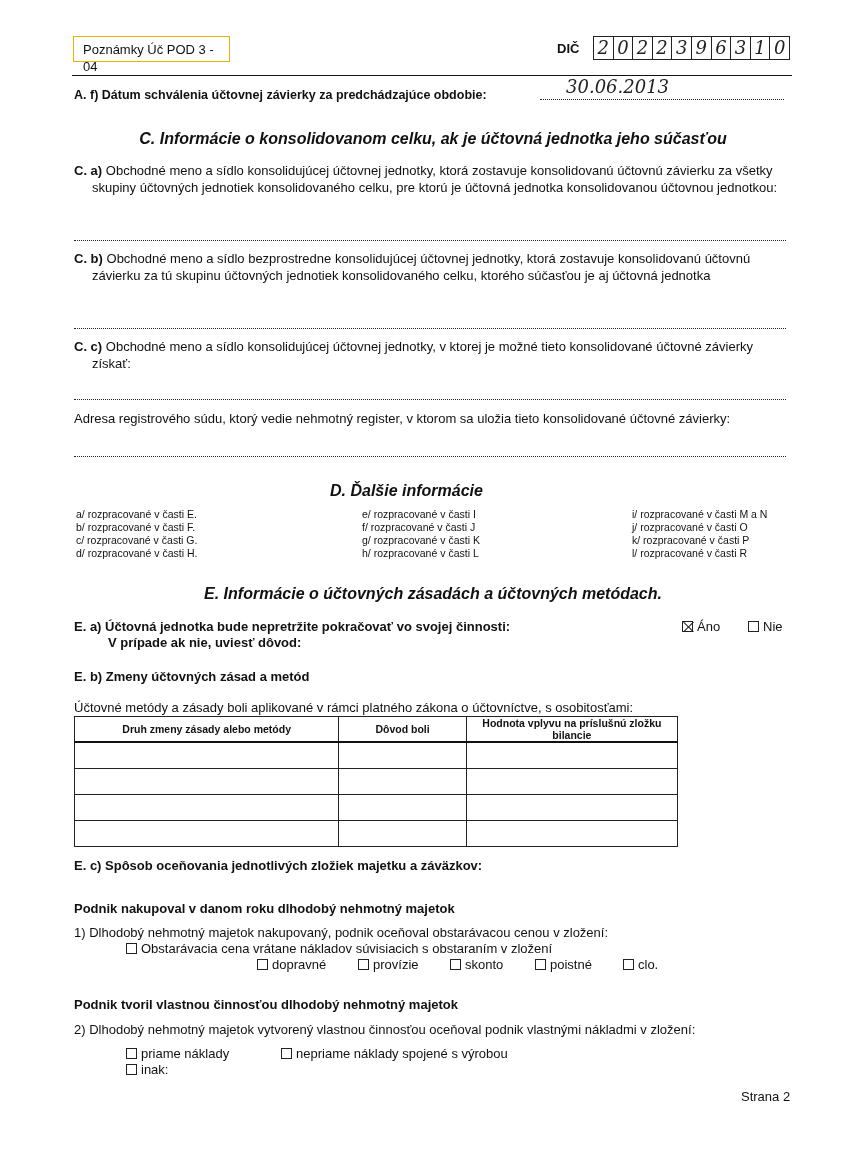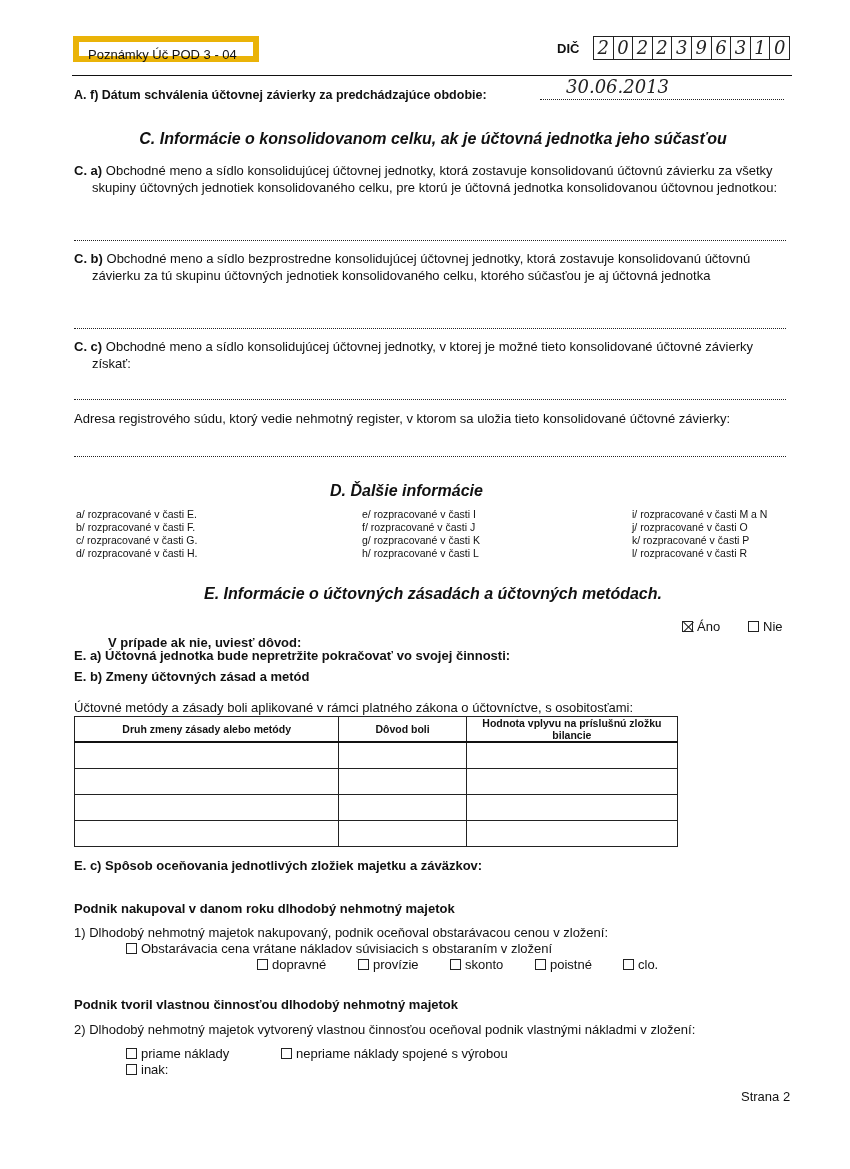--- a/index.html
+++ b/index.html
@@ -23,21 +23,21 @@
         border-bottom: 2px solid #111; text-align: center; padding: 0 4px; }
   table.changes td { height: 23px; border: 1px solid #222; }
   .dic-box { display: flex; border: 1px solid #222; height: 22px; }
   .dic-cell { width: 18.6px; border-right: 1px solid #222; text-align: center; font-size: 18px;
         line-height: 22px; }
   .dic-cell:last-child { border-right: none; }
 </style>
 </head>
 <body>
 
-<div class="abs" style="left:73px; top:36px; width:186px; height:26px; border:6px solid #eab308; box-sizing:border-box;">
+<div class="abs" style="left:73px; top:36px; width:157px; height:26px; border:1px solid #eab308; box-sizing:border-box;">
   <span class="txt" style="position:absolute; left:9px; top:4px; font-size:13px;">Poznámky Úč POD 3 - 04</span>
 </div>
 
 <span class="abs txt bold" style="left:557px; top:40px; font-size:13px;">DIČ</span>
 <div class="abs dic-box" style="left:593px; top:36px;">
   <span class="dic-cell hand">2</span>
   <span class="dic-cell hand">0</span>
   <span class="dic-cell hand">2</span>
   <span class="dic-cell hand">2</span>
   <span class="dic-cell hand">3</span>
@@ -99,21 +99,21 @@
 </div>
 <div class="abs small" style="left:632px; top:508px;">
   <div>i/ rozpracované v časti M a N</div>
   <div>j/ rozpracované v časti O</div>
   <div>k/ rozpracované v časti P</div>
   <div>l/ rozpracované v časti R</div>
 </div>
 
 <div class="abs heading" style="left:60px; top:585px; width:746px;">E. Informácie o účtovných zásadách a  účtovných metódach.</div>
 
-<div class="abs txt bold" style="left:74px; top:618px;margin-top:29px;">
+<div class="abs txt bold" style="left:74px; top:618px;">
   <span>E. a)</span>
   <span>Účtovná jednotka bude nepretržite pokračovať vo svojej činnosti:</span>
 </div>
 <span class="abs txt bold" style="left:108px; top:634px;">V prípade ak nie, uviesť dôvod:</span>
 
 <label class="abs txt" style="left:682px; top:618px;">
   <span class="cb checked"></span><span>Áno</span>
 </label>
 <label class="abs txt" style="left:748px; top:618px;">
   <span class="cb"></span><span>Nie</span>

